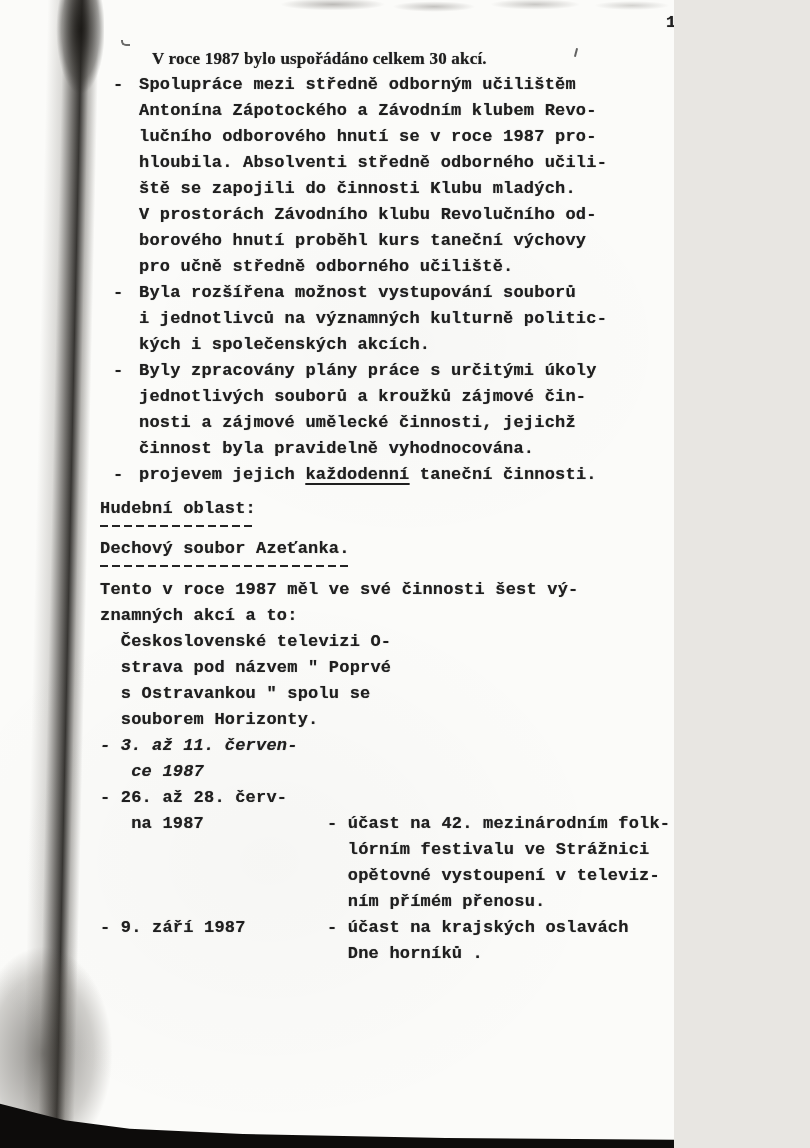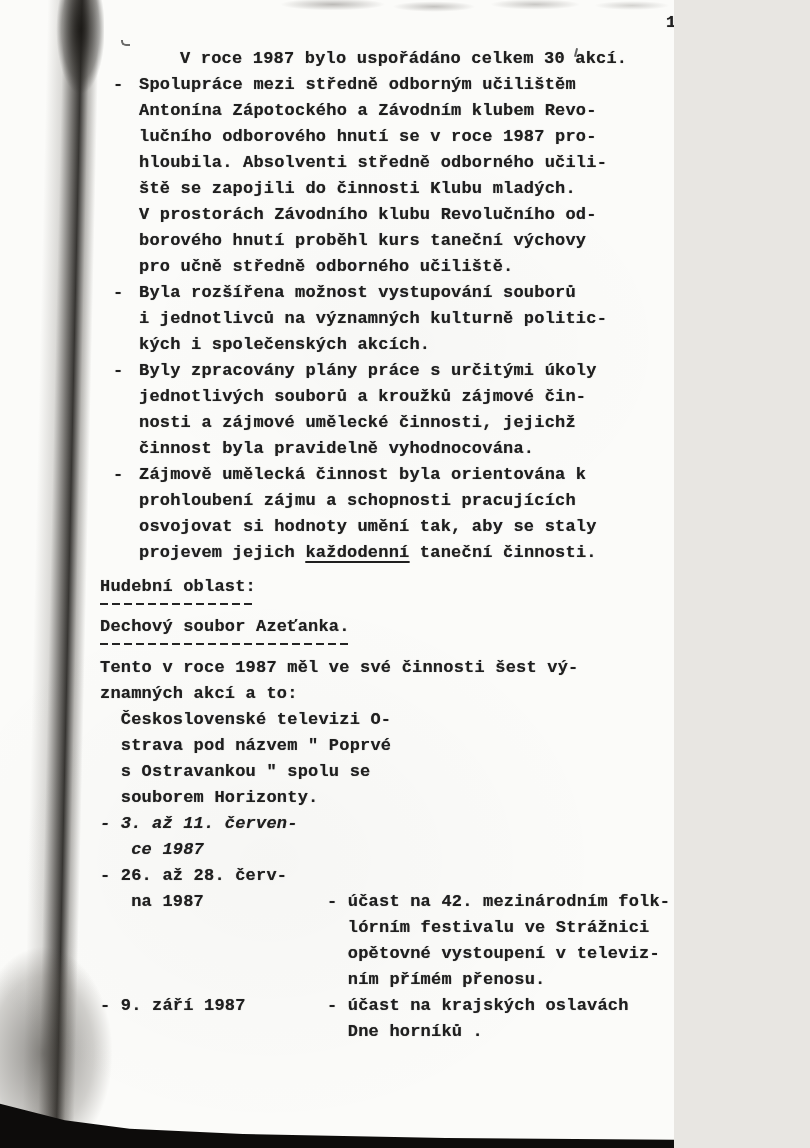--- a/index.html
+++ b/index.html
@@ -19,21 +19,21 @@
     color:#1f1f1f;
     font-size:17px;
     line-height:26px;
     font-weight:700;
     letter-spacing:0.2px;
     text-shadow:0 0 0.8px rgba(25,25,25,0.65);
   }
   .page-number { position:absolute; left:666px; top:10px; font-size:17px; }
   .content { position:absolute; left:100px; top:46px; width:600px; }
   .lines, .date, .para-lines { white-space:pre; }
-  .intro { padding-left:80px; }
+  .intro { padding-left:52px;font-family:Liberation Serif, serif; }
   .bullet { position:relative; padding-left:39px; }
   .bullet .dash { position:absolute; left:13px; top:0; }
 
   .heading { margin-top:8px; }
   .heading-2 { margin-top:9px; }
   .u-dashed {
     display:inline-block;
     padding-bottom:5px;
     background-image:repeating-linear-gradient(to right,#242424 0 8px, transparent 8px 12px);
     background-size:100% 2.4px;
@@ -137,23 +137,20 @@
     <div class="bullet">
       <span class="dash">-</span>
       <div class="lines">Byly zpracovány plány práce s určitými úkoly
 jednotlivých souborů a kroužků zájmové čin-
 nosti a zájmové umělecké činnosti, jejichž
 činnost byla pravidelně vyhodnocována.</div>
     </div>
 
     <div class="bullet">
       <span class="dash">-</span>
-      <div class="lines">Zájmově umělecká činnost byla orientována k
-prohloubení zájmu a schopnosti pracujících
-osvojovat si hodnoty umění tak, aby se staly</div>
       <div class="line"><span>projevem jejich </span><span class="u-solid-word">každodenní</span><span> taneční činnosti.</span></div>
     </div>
 
     <div class="heading">
       <span class="u-dashed">Hudební oblast:</span>
     </div>
 
     <div class="heading heading-2">
       <span class="u-dashed">Dechový soubor Azeťanka.</span>
     </div>

